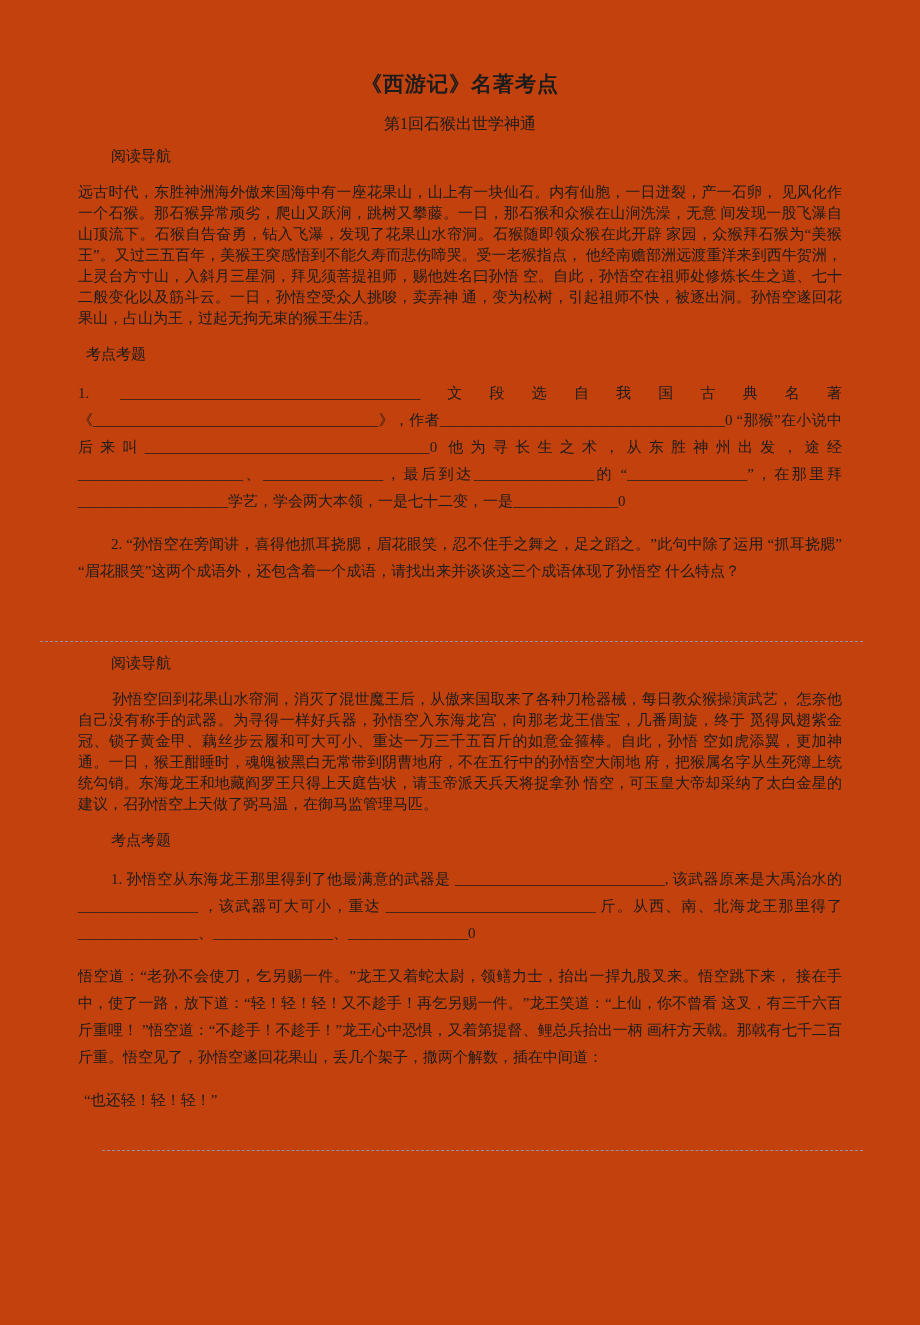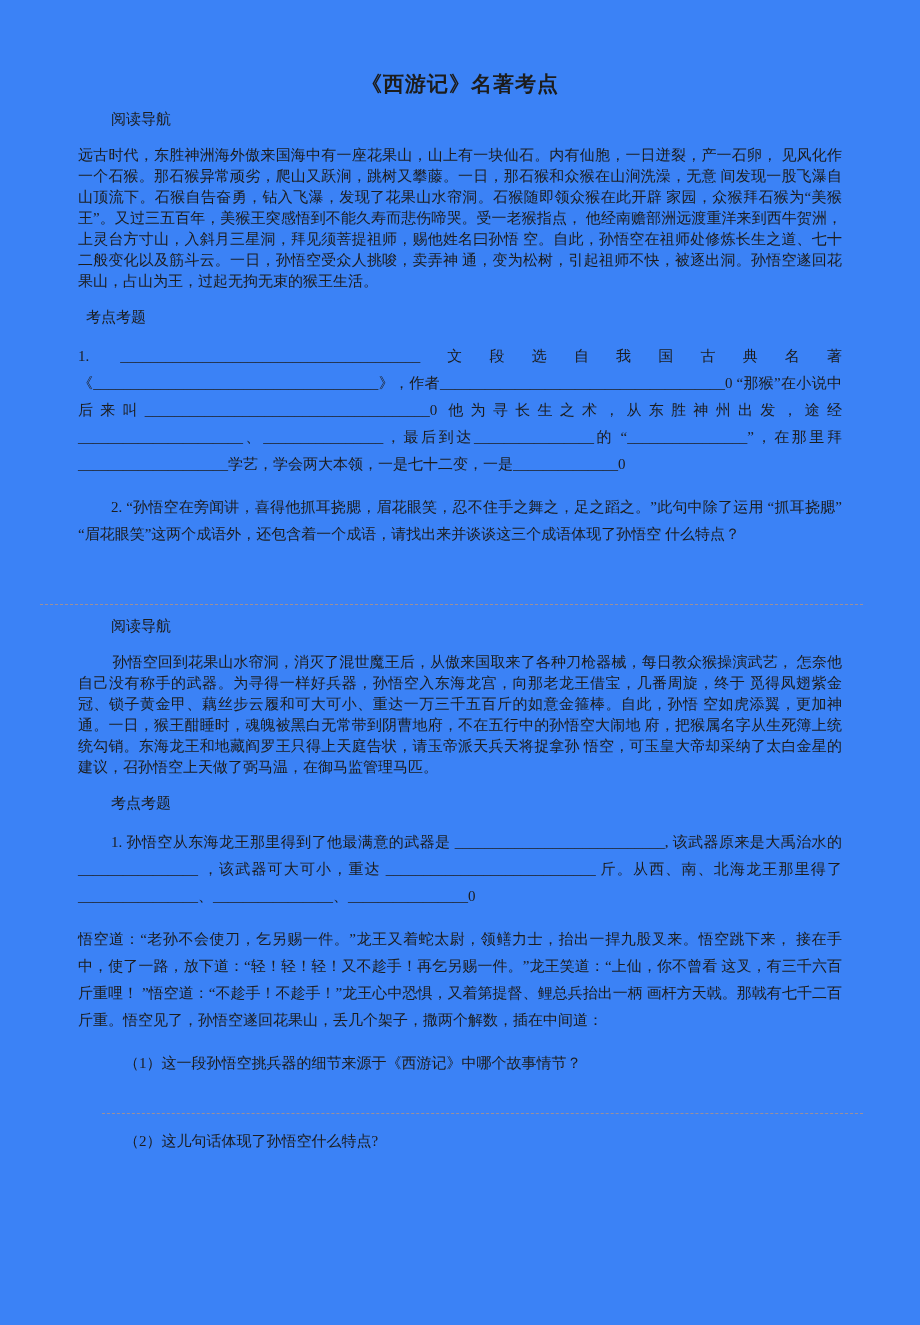--- a/index.html
+++ b/index.html
@@ -6,21 +6,21 @@
     margin: 0;
     padding: 0;
     background: #ffffff;
   }
   .page {
     position: relative;
     width: 920px;
     height: 1325px;
     box-sizing: border-box;
     padding: 0 62px;
-    background: #3b82f6;
+    background: #c2410c;
     overflow: hidden;
     font-family: "Liberation Serif", "DejaVu Serif", serif;
     color: #1c1c1c;
     font-size: 15px;
   }
   .doc-title {
     margin: 70px 0 0 0;
     text-align: center;
     font-size: 21px;
     font-weight: bold;
@@ -96,20 +96,21 @@
     text-indent: 6px;
   }
 </style>
 </head>
 <body>
 
 <div class="page">
 
   <h1 class="doc-title">《西游记》名著考点</h1>
 
+  <h2 class="chapter-title">第1回石猴出世学神通</h2>
 
   <p class="nav-label">阅读导航</p>
 
   <p class="intro">远古时代，东胜神洲海外傲来国海中有一座花果山，山上有一块仙石。内有仙胞，一日迸裂，产一石卵， 见风化作一个石猴。那石猴异常顽劣，爬山又跃涧，跳树又攀藤。一日，那石猴和众猴在山涧洗澡，无意 间发现一股飞瀑自山顶流下。石猴自告奋勇，钻入飞瀑，发现了花果山水帘洞。石猴随即领众猴在此开辟 家园，众猴拜石猴为“美猴王”。又过三五百年，美猴王突感悟到不能久寿而悲伤啼哭。受一老猴指点， 他经南赡部洲远渡重洋来到西牛贺洲，上灵台方寸山，入斜月三星洞，拜见须菩提祖师，赐他姓名曰孙悟 空。自此，孙悟空在祖师处修炼长生之道、七十二般变化以及筋斗云。一日，孙悟空受众人挑唆，卖弄神 通，变为松树，引起祖师不快，被逐出洞。孙悟空遂回花果山，占山为王，过起无拘无束的猴王生活。</p>
 
   <p class="exam-label">考点考题</p>
 
   <p class="question">1. ________________________________________文段选自我国古典名著《______________________________________》，作者______________________________________0 “那猴”在小说中后来叫______________________________________0 他为寻长生之术，从东胜神州出发，途经______________________、________________，最后到达________________的 “________________”，在那里拜____________________学艺，学会两大本领，一是七十二变，一是______________0</p>
 
   <p class="question q-indent">2. “孙悟空在旁闻讲，喜得他抓耳挠腮，眉花眼笑，忍不住手之舞之，足之蹈之。”此句中除了运用 “抓耳挠腮” “眉花眼笑”这两个成语外，还包含着一个成语，请找出来并谈谈这三个成语体现了孙悟空 什么特点？</p>
@@ -122,20 +123,19 @@
 
   <p class="intro indent-first">孙悟空回到花果山水帘洞，消灭了混世魔王后，从傲来国取来了各种刀枪器械，每日教众猴操演武艺， 怎奈他自己没有称手的武器。为寻得一样好兵器，孙悟空入东海龙宫，向那老龙王借宝，几番周旋，终于 觅得凤翅紫金冠、锁子黄金甲、藕丝步云履和可大可小、重达一万三千五百斤的如意金箍棒。自此，孙悟 空如虎添翼，更加神通。一日，猴王酣睡时，魂魄被黑白无常带到阴曹地府，不在五行中的孙悟空大闹地 府，把猴属名字从生死簿上统统勾销。东海龙王和地藏阎罗王只得上天庭告状，请玉帝派天兵天将捉拿孙 悟空，可玉皇大帝却采纳了太白金星的建议，召孙悟空上天做了弼马温，在御马监管理马匹。</p>
 
   <p class="exam-label q-indent">考点考题</p>
 
   <p class="question q-indent">1. 孙悟空从东海龙王那里得到了他最满意的武器是 ____________________________, 该武器原来是大禹治水的 ________________ ，该武器可大可小，重达 ____________________________ 斤。从西、南、北海龙王那里得了 ________________、________________、________________0</p>
 
 
   <p class="passage">悟空道：“老孙不会使刀，乞另赐一件。”龙王又着蛇太尉，领鳝力士，抬出一捍九股叉来。悟空跳下来， 接在手中，使了一路，放下道：“轻！轻！轻！又不趁手！再乞另赐一件。”龙王笑道：“上仙，你不曾看 这叉，有三千六百斤重哩！ ”悟空道：“不趁手！不趁手！”龙王心中恐惧，又着第提督、鲤总兵抬出一柄 画杆方天戟。那戟有七千二百斤重。悟空见了，孙悟空遂回花果山，丢几个架子，撒两个解数，插在中间道：</p>
 
+  <p class="quote-line">“也还轻！轻！轻！”</p>
 
-  <p class="sub-question">（1）这一段孙悟空挑兵器的细节来源于《西游记》中哪个故事情节？</p>
 
   <hr class="divider divider-2">
 
-  <p class="sub-question">（2）这儿句话体现了孙悟空什么特点?</p>
 
 </div>
 
 </body></html>

